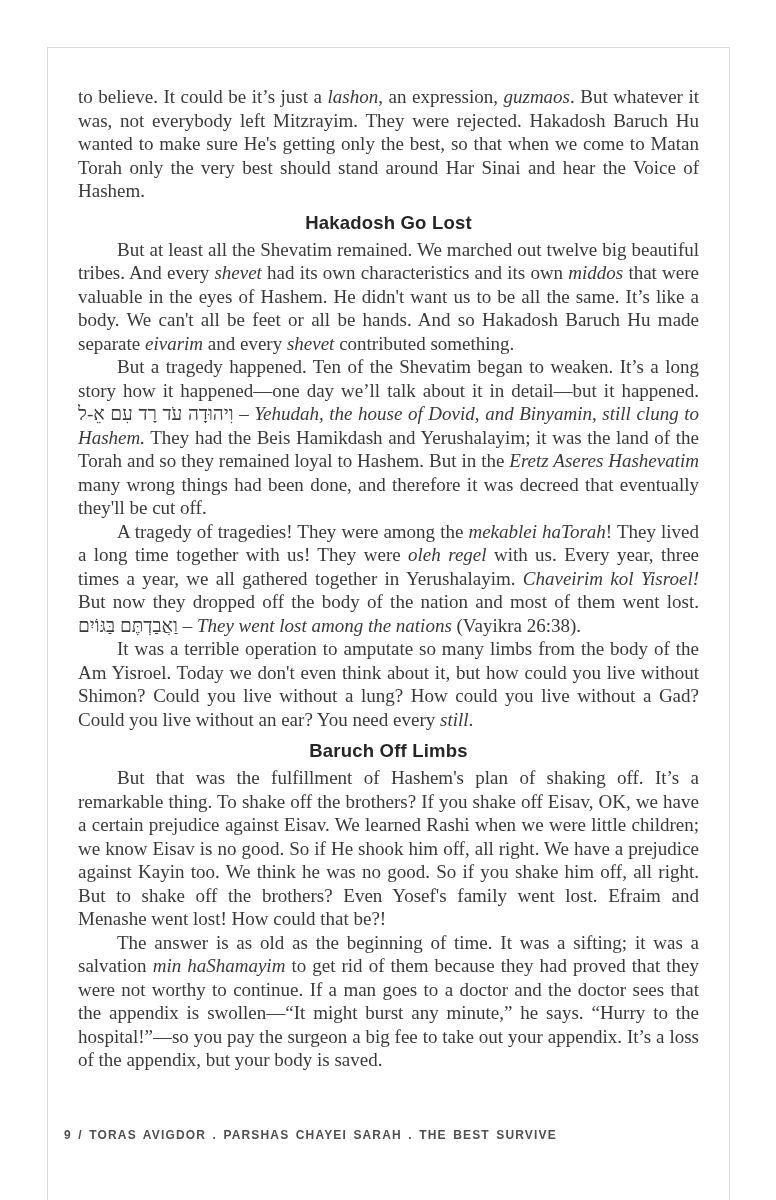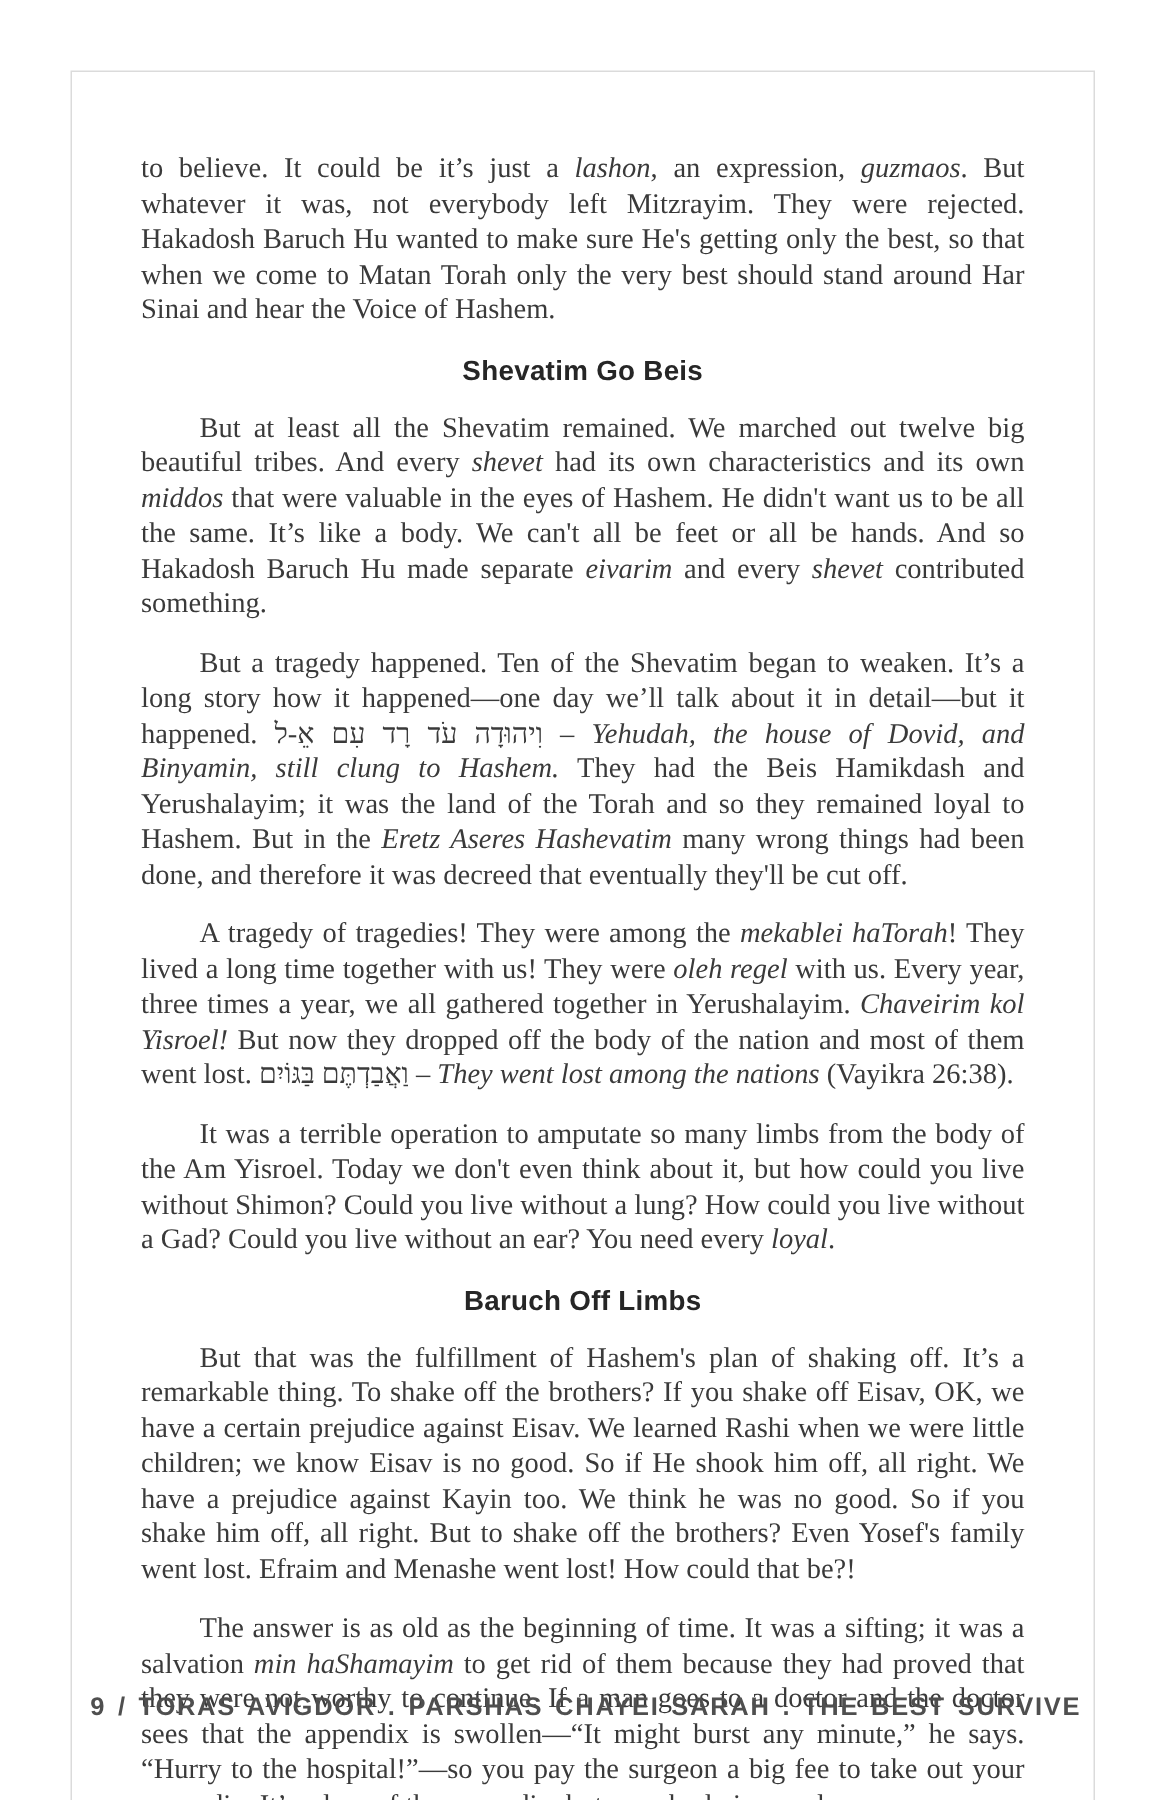--- a/index.html
+++ b/index.html
@@ -20,21 +20,21 @@
     top: 47px;
     width: 681px;
     height: 1300px; 
     border: 1px solid #dbdbdb;
     background: #ffffff;
   }
   .content {
     padding: 37px 30px 0 30px;
   }
   p.para {
-    margin: 16px;
+    margin: 0;
     font-size: 19px;
     line-height: 23.5px;
     color: #3a3a3a;
     text-align: justify;
     text-indent: 39px;
     hyphens: none;
   }
   p.para.first {
     text-indent: 0;
   }
@@ -49,41 +49,41 @@
     font-weight: bold;
     font-size: 18.5px;
     line-height: 23px;
     color: #262626;
     text-align: center;
     letter-spacing: 0.2px;
     margin: 8px 0 4px 0;
   }
   .page-footer {
     position: absolute;
-    left: 4px;
+    left: 16px;
     right: 0;
     top: 1080px;
-    text-align: center;
+    text-align: left;
     font-family: "Liberation Sans", sans-serif;
     font-weight: bold;
-    font-size: 17px;
+    font-size: 12px;
     letter-spacing: 1.15px;
     color: #4f4f4f;
     word-spacing: 2px;
   }
 </style>
 </head>
 <body>
 
 <div class="page-frame">
   <div class="content">
       <p class="para first"><span>to believe. It could be it’s just a </span><span class="it">lashon</span><span>, an expression, </span><span class="it">guzmaos</span><span>. But whatever it was, not everybody left Mitzrayim. They were rejected. Hakadosh Baruch Hu wanted to make sure He's getting only the best, so that when we come to Matan Torah only the very best should stand around Har Sinai and hear the Voice of Hashem.</span></p>
-      <h3 class="section-heading">Shevatim Go Beis</h3>
+      <h3 class="section-heading">Hakadosh Go Lost</h3>
       <p class="para"><span>But at least all the Shevatim remained. We marched out twelve big beautiful tribes. And every </span><span class="it">shevet</span><span> had its own characteristics and its own </span><span class="it">middos</span><span> that were valuable in the eyes of Hashem. He didn't want us to be all the same. It’s like a body. We can't all be feet or all be hands. And so Hakadosh Baruch Hu made separate </span><span class="it">eivarim</span><span> and every </span><span class="it">shevet</span><span> contributed something.</span></p>
       <p class="para"><span>But a tragedy happened. Ten of the Shevatim began to weaken. It’s a long story how it happened—one day we’ll talk about it in detail—but it happened. </span><span class="heb" dir="rtl">וִיהוּדָה עֹד רָד עִם אֵ-ל</span><span> – </span><span class="it">Yehudah, the house of Dovid, and Binyamin, still clung to Hashem.</span><span> They had the Beis Hamikdash and Yerushalayim; it was the land of the Torah and so they remained loyal to Hashem. But in the </span><span class="it">Eretz Aseres Hashevatim</span><span> many wrong things had been done, and therefore it was decreed that eventually they'll be cut off.</span></p>
       <p class="para"><span>A tragedy of tragedies! They were among the </span><span class="it">mekablei haTorah</span><span>! They lived a long time together with us! They were </span><span class="it">oleh regel</span><span> with us. Every year, three times a year, we all gathered together in Yerushalayim. </span><span class="it">Chaveirim kol Yisroel!</span><span> But now they dropped off the body of the nation and most of them went lost. </span><span class="heb" dir="rtl">וַאֲבַדְתֶּם בַּגּוֹיִם</span><span> – </span><span class="it">They went lost among the nations</span><span> (Vayikra 26:38).</span></p>
-      <p class="para"><span>It was a terrible operation to amputate so many limbs from the body of the Am Yisroel. Today we don't even think about it, but how could you live without Shimon? Could you live without a lung? How could you live without a Gad? Could you live without an ear? You need every </span><span class="it">loyal</span><span>.</span></p>
+      <p class="para"><span>It was a terrible operation to amputate so many limbs from the body of the Am Yisroel. Today we don't even think about it, but how could you live without Shimon? Could you live without a lung? How could you live without a Gad? Could you live without an ear? You need every </span><span class="it">still</span><span>.</span></p>
       <h3 class="section-heading">Baruch Off Limbs</h3>
       <p class="para"><span>But that was the fulfillment of Hashem's plan of shaking off. It’s a remarkable thing. To shake off the brothers? If you shake off Eisav, OK, we have a certain prejudice against Eisav. We learned Rashi when we were little children; we know Eisav is no good. So if He shook him off, all right. We have a prejudice against Kayin too. We think he was no good. So if you shake him off, all right. But to shake off the brothers? Even Yosef's family went lost. Efraim and Menashe went lost! How could that be?!</span></p>
       <p class="para"><span>The answer is as old as the beginning of time. It was a sifting; it was a salvation </span><span class="it">min haShamayim</span><span> to get rid of them because they had proved that they were not worthy to continue. If a man goes to a doctor and the doctor sees that the appendix is swollen—“It might burst any minute,” he says. “Hurry to the hospital!”—so you pay the surgeon a big fee to take out your appendix. It’s a loss of the appendix, but your body is saved.</span></p>
     </div>
   <div class="page-footer">9 / TORAS AVIGDOR . PARSHAS CHAYEI SARAH . THE BEST SURVIVE</div>
 </div>
 
 </body></html>

